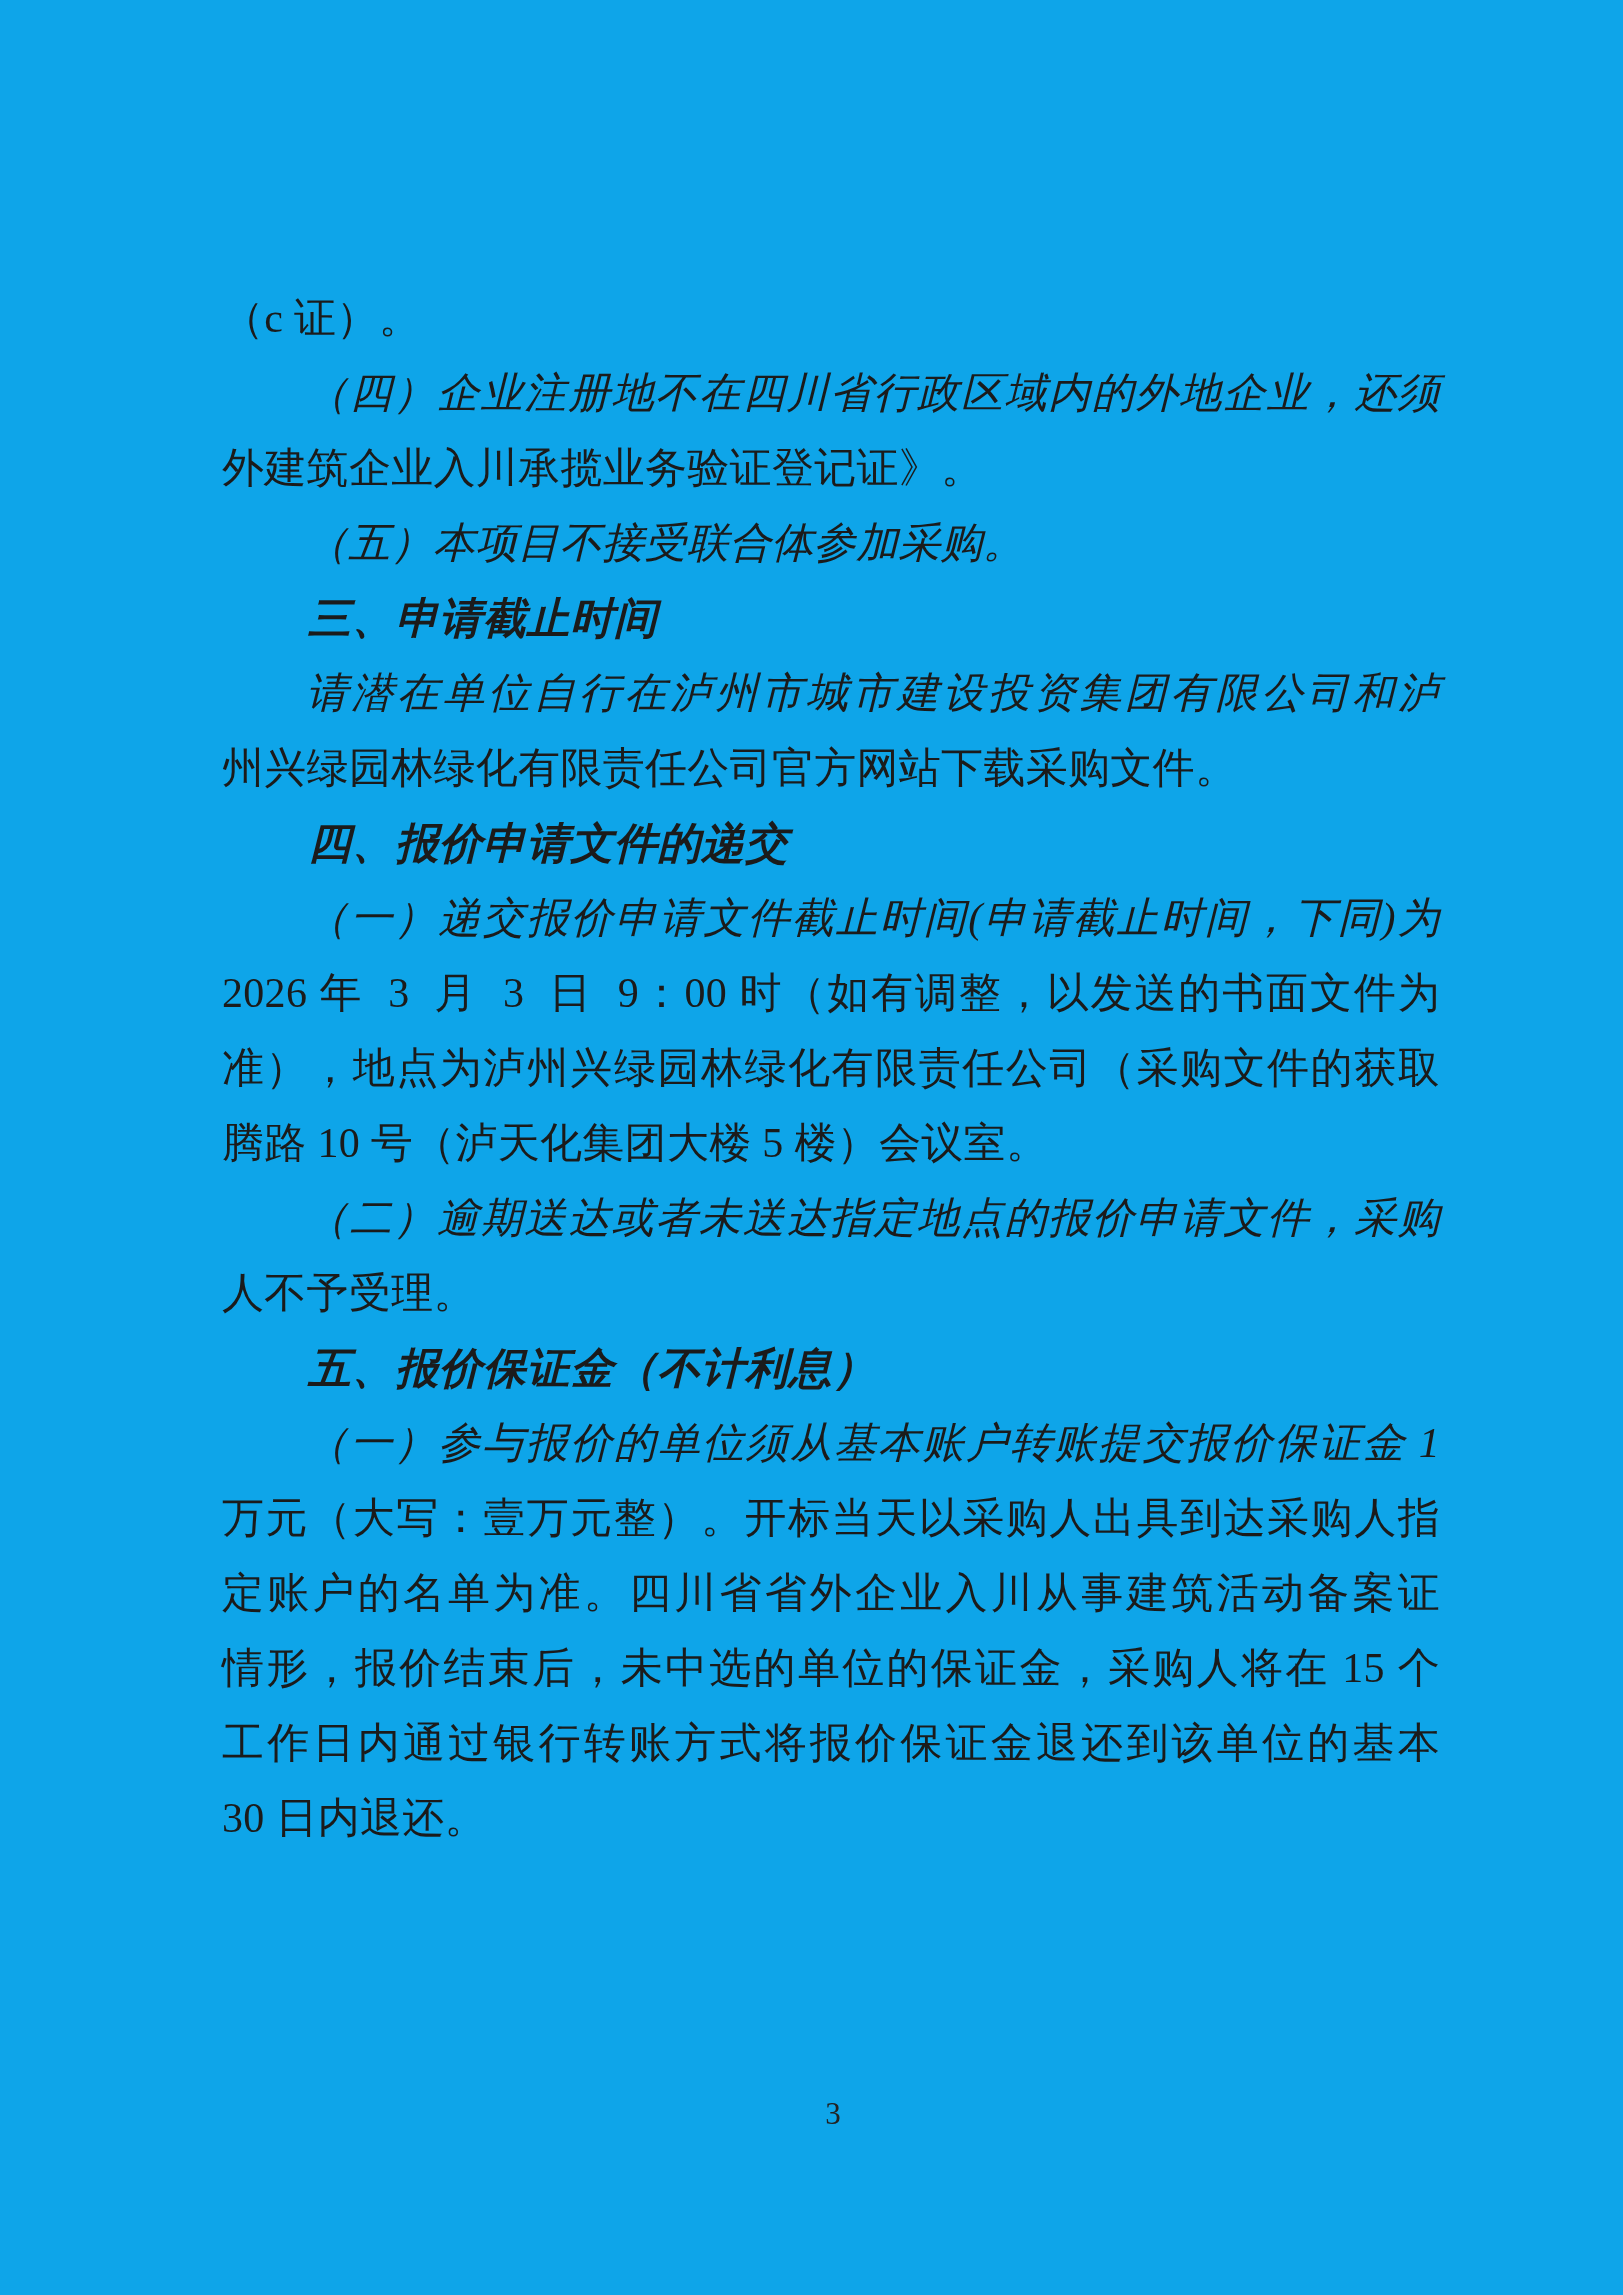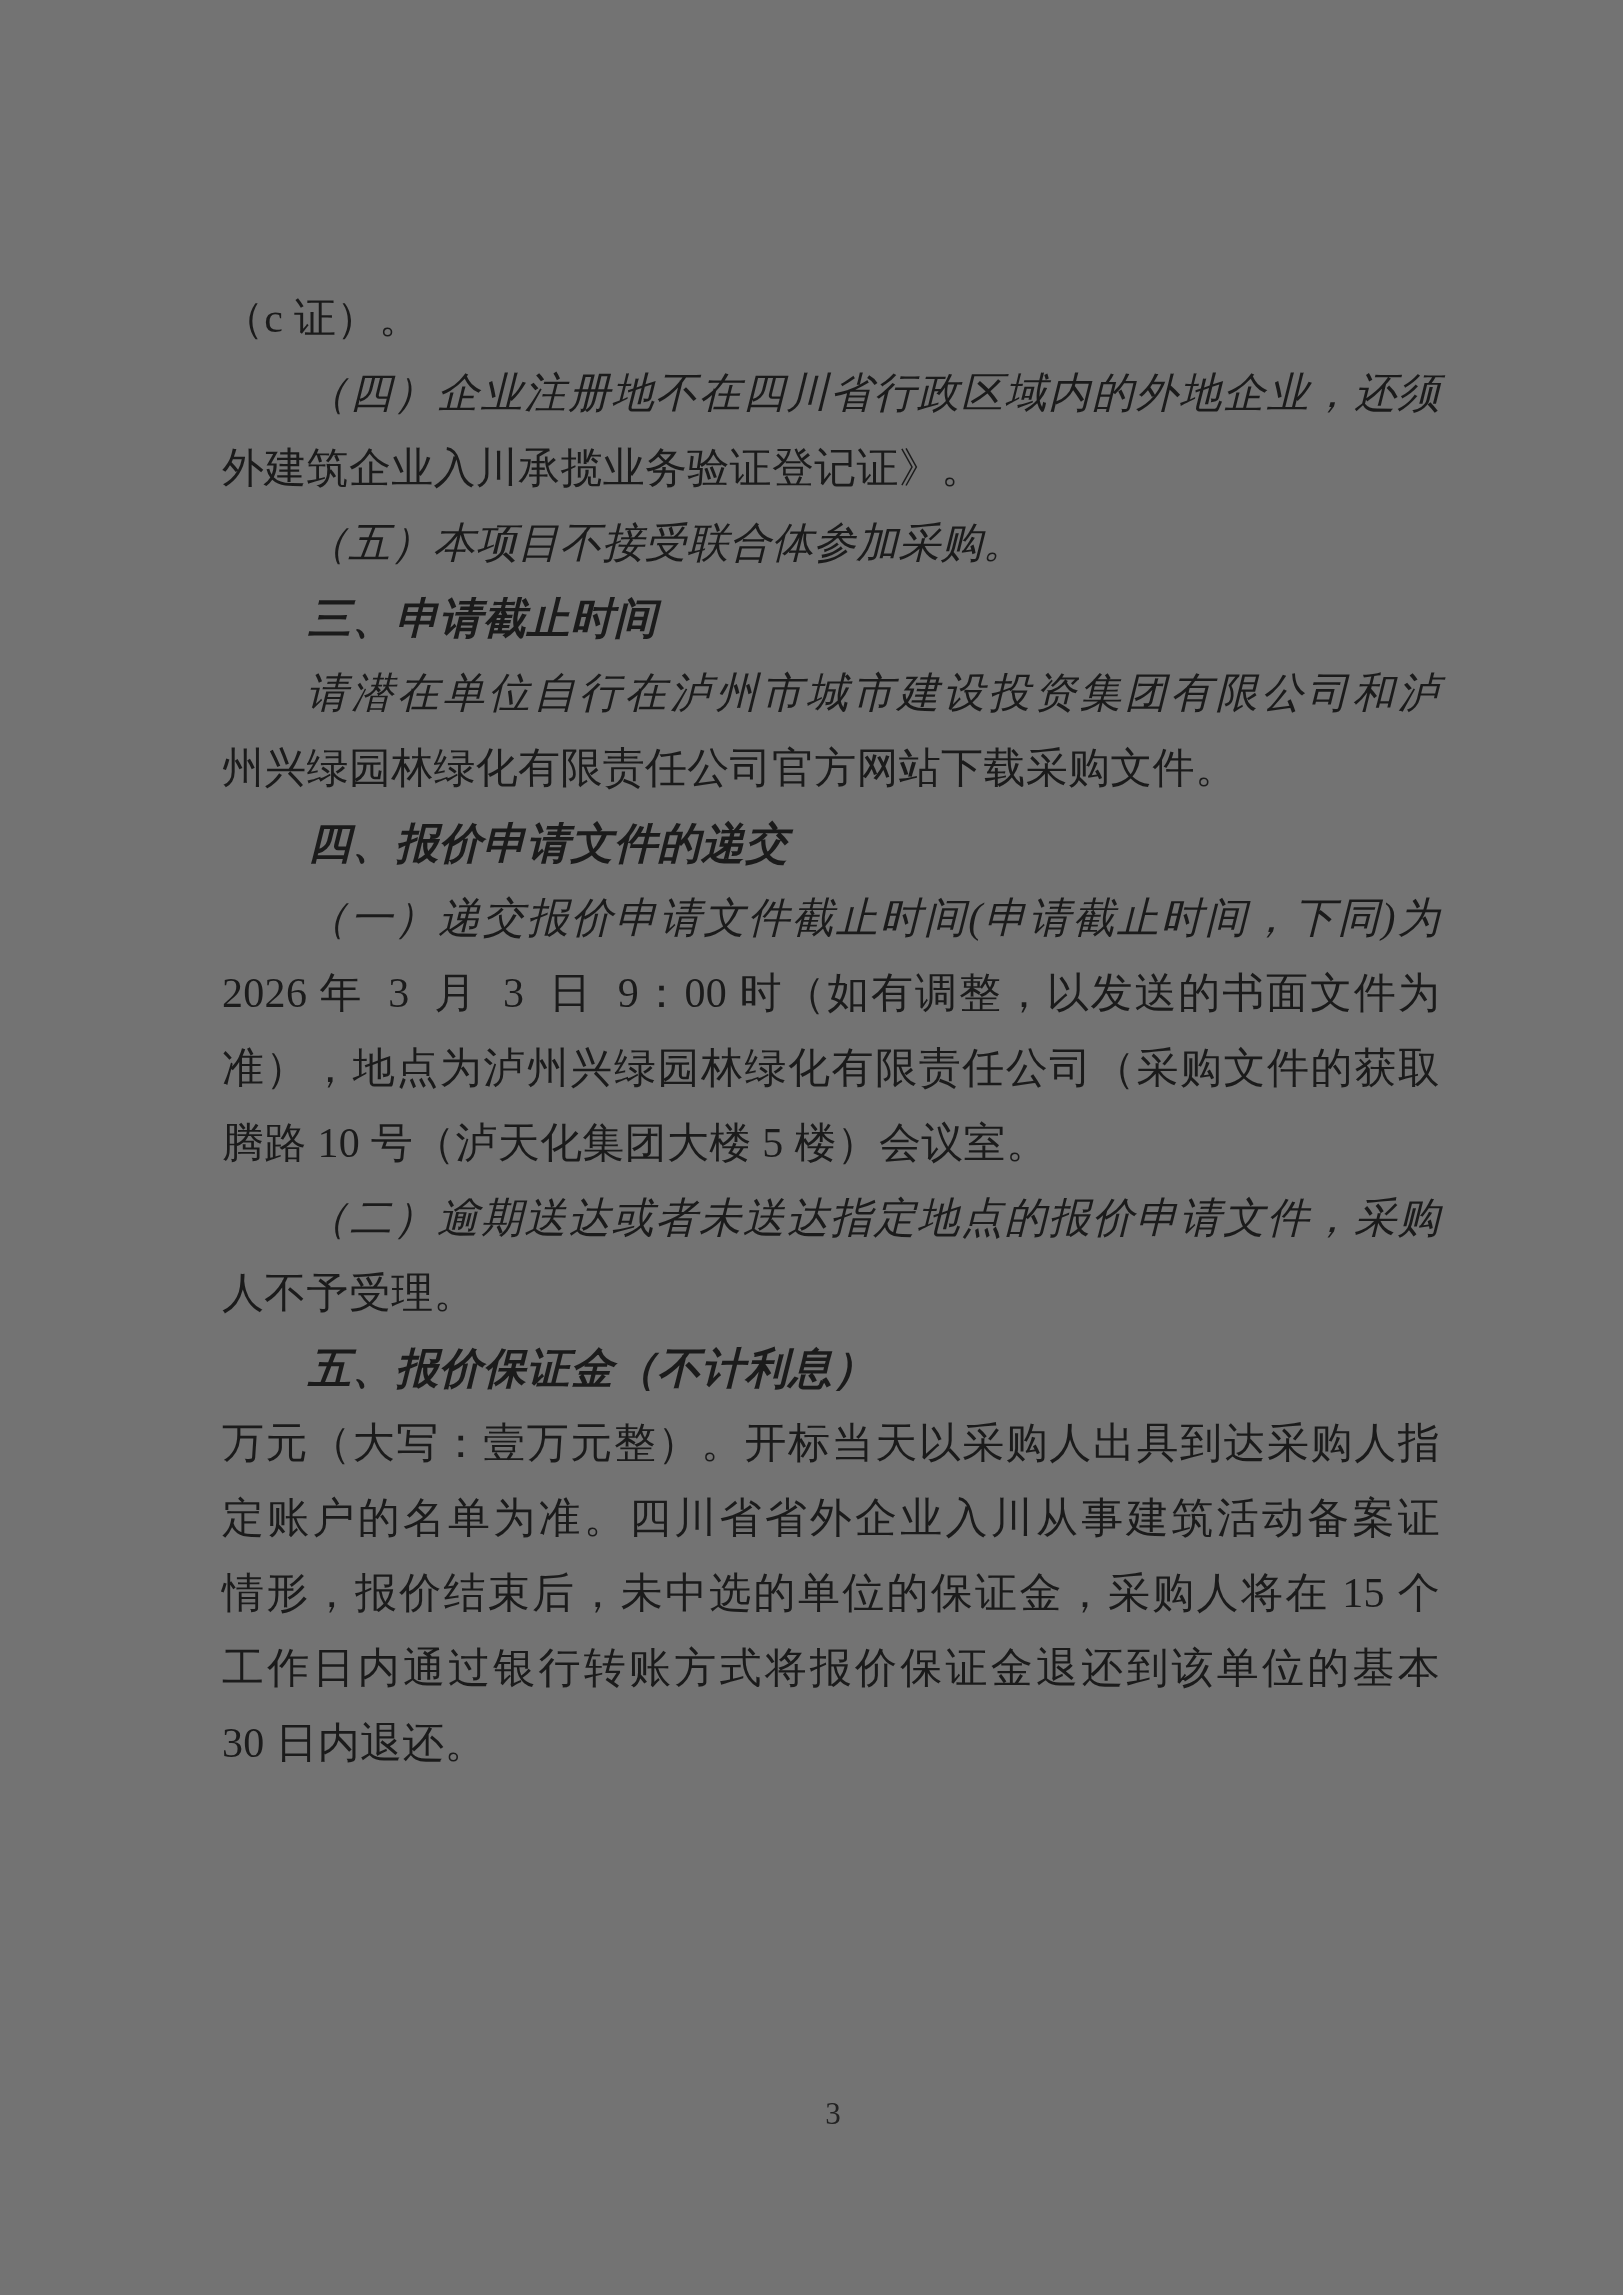--- a/index.html
+++ b/index.html
@@ -1,19 +1,19 @@
 <!DOCTYPE html>
 <html style="font-size:10.5px"><head>
 <meta charset="utf-8">
 <style>
   html,body{margin:0;padding:0;background:#ffffff;}
   .page{
     position:relative;
     width:1623px;height:2295px;
-    background:#737373;
+    background:#0ea5e9;
     overflow:hidden;
     font-family:"Liberation Serif","DejaVu Serif",serif;
     color:#1b1b1b;
   }
   .content{
     position:absolute;
     top:281px;left:222px;width:1218px;
   }
   .line{
     font-size:42px;
@@ -61,20 +61,21 @@
       <div class="line body indent"><span>请潜在单位自行在泸州市城市建设投资集团有限公司和泸</span></div>
       <div class="line end"><span>州兴绿园林绿化有限责任公司官方网站下载采购文件。</span></div>
       <div class="line heading indent"><span>四、报价申请文件的递交</span></div>
       <div class="line body indent"><span>（一）递交报价申请文件截止时间(申请截止时间，下同)为</span></div>
       <div class="line body"><span class="u">2026</span><span> 年 </span><span class="u">&nbsp;3&nbsp;</span><span> 月 </span><span class="u">&nbsp;3&nbsp;</span><span> 日 </span><span class="u">&nbsp;9：00&nbsp;时</span><span>（如有调整，以发送的书面文件为</span></div>
       <div class="line body"><span>准），地点为</span><span class="u">泸州兴绿园林绿化有限责任公司（采购文件的获取</span></div>
       <div class="line end"><span class="u">腾路 10 号（泸天化集团大楼 5 楼）会议室。&nbsp;&nbsp;</span></div>
       <div class="line body indent"><span>（二）逾期送达或者未送达指定地点的报价申请文件，采购</span></div>
       <div class="line end"><span>人不予受理。</span></div>
       <div class="line heading indent"><span>五、报价保证金（不计利息）</span></div>
+      <div class="line body indent"><span>（一）参与报价的单位须从基本账户转账提交报价保证金 1</span></div>
       <div class="line body"><span>万元（大写：壹万元整）。开标当天以采购人出具到达采购人指</span></div>
       <div class="line body"><span>定账户的名单为准。四川省省外企业入川从事建筑活动备案证</span></div>
       <div class="line body"><span>情形，报价结束后，未中选的单位的保证金，采购人将在 15 个</span></div>
       <div class="line body"><span>工作日内通过银行转账方式将报价保证金退还到该单位的基本</span></div>
       <div class="line end"><span>30 日内退还。</span></div>
     </div>
   <div class="page-num">3</div>
 </div>
 
 

